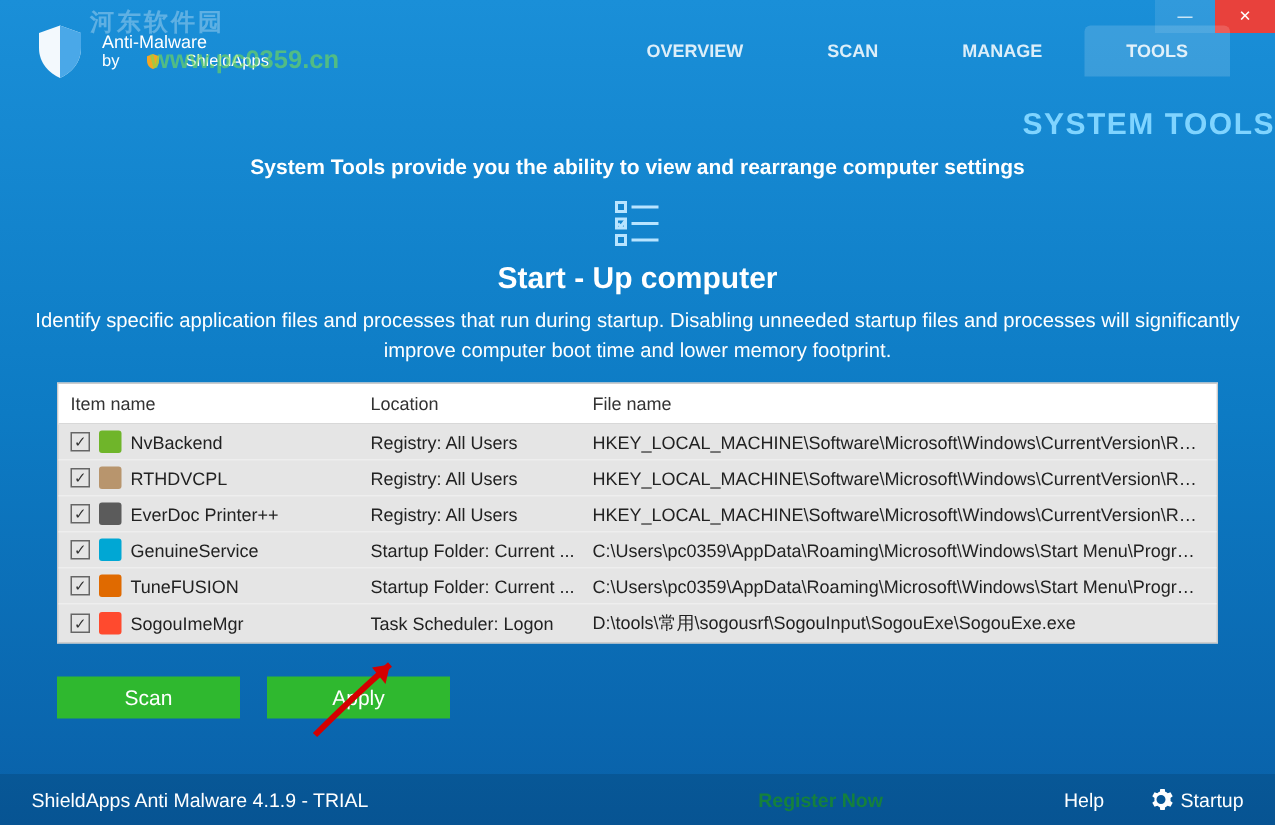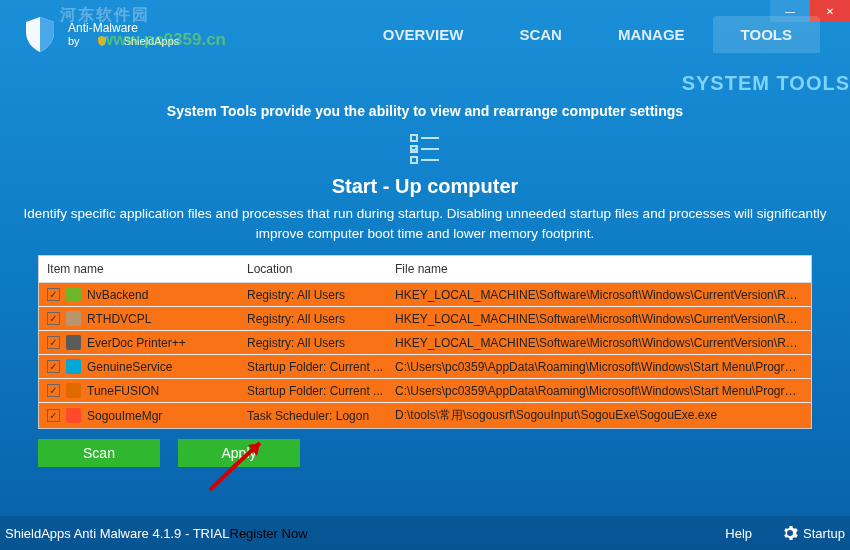--- a/index.html
+++ b/index.html
@@ -11,46 +11,46 @@
 .header{display:flex;align-items:center;padding:0 30px 10px 20px;margin-top:-10px}
 .logo{display:flex;align-items:center;gap:8px}
 .shield-icon{width:40px;height:40px}
 .brand{color:#fff}
 .brand-main{font-size:12px;font-weight:400}
 .brand-sub{font-size:11px;text-align:right;display:flex;align-items:flex-end;justify-content:flex-end;gap:16px}
 .mini-shield{width:12px;height:12px}
 .watermark{position:absolute;top:5px;left:60px;color:rgba(255,255,255,.3);font-size:16px;font-weight:bold;letter-spacing:2px}
 .watermark2{position:absolute;top:30px;left:100px;color:rgba(120,220,80,.6);font-size:17px;font-weight:bold}
 .tabs{margin-left:auto;display:flex;gap:0}
-.tab{padding:10px 28px;color:rgba(255,255,255,.85);font-size:15px;font-weight:600;cursor:pointer;position:relative}
+.tab{padding:10px 28px;color:rgba(255,255,255,.85);font-size:12px;font-weight:600;cursor:pointer;position:relative}
 .tab.active{background:rgba(255,255,255,.15);border-radius:4px 4px 0 0}
 .section-title{text-align:right;color:#7fd4ff;font-size:20px;font-weight:700;letter-spacing:1px;margin-top:8px}
 .section-sub{text-align:center;color:#fff;font-size:14px;font-weight:600;margin-top:8px}
 .center-icon{display:flex;justify-content:center;margin:12px 0 8px}
 .checklist-icon{width:36px;height:36px}
 .feature-title{text-align:center;color:#fff;font-size:20px;font-weight:600;margin-bottom:6px}
 .feature-desc{text-align:center;color:#fff;font-size:13.5px;padding:0 14px;line-height:1.45;margin-bottom:12px}
-.table-wrap{background:#f97316;margin:0 38px;border:1px solid #ccc}
+.table-wrap{background:#e5e5e5;margin:12px 38px;border:1px solid #ccc}
 .thead{display:flex;background:#fff;border-bottom:1px solid #d8d8d8;font-size:12px;color:#333;padding:6px 8px}
 .thead .c1{width:200px}
 .thead .c2{width:148px}
 .thead .c3{flex:1}
 .trow{display:flex;align-items:center;padding:4px 8px;font-size:12px;color:#222;border-bottom:1px solid #eee}
 .trow:last-child{border-bottom:none}
 .trow .c1{width:200px;display:flex;align-items:center;gap:6px}
 .trow .c2{width:148px;white-space:nowrap;overflow:hidden;text-overflow:ellipsis}
 .trow .c3{flex:1;white-space:nowrap;overflow:hidden;text-overflow:ellipsis}
 .chk{width:13px;height:13px;border:1px solid #666;display:inline-flex;align-items:center;justify-content:center;font-size:10px;color:#333}
 .app-icon{width:15px;height:15px;border-radius:2px;display:inline-block}
 .btn-row{display:flex;padding:10px 38px 0;gap:18px}
 .btn{width:122px;height:28px;color:#fff;font-size:14px;display:flex;align-items:center;justify-content:center;cursor:pointer}
 .btn-green{background:#2fb82f}
 .btn-back{margin-left:auto}
-.footer{position:absolute;bottom:0;left:0;right:0;height:34px;background:rgba(0,0,0,.12);display:flex;align-items:center;padding:0 5px;color:#fff;font-size:13px}
-.footer .reg{color:#000000;font-weight:400}
+.footer{position:absolute;bottom:0;left:0;right:0;height:34px;background:rgba(0,0,0,.12);display:flex;align-items:center;padding:0 21px;color:#fff;font-size:13px}
+.footer .reg{color:#15803d;margin-left:260px;font-weight:700}
 .footer .help{margin-left:auto;margin-right:30px}
 .footer .settings{display:flex;align-items:center;gap:5px}
 .arrow{position:absolute;left:205px;top:425px;pointer-events:none}
 </style>
 </head>
 <body>
 
 <div class="watermark">河东软件园</div>
 <div class="watermark2">www.pc0359.cn</div>
 

